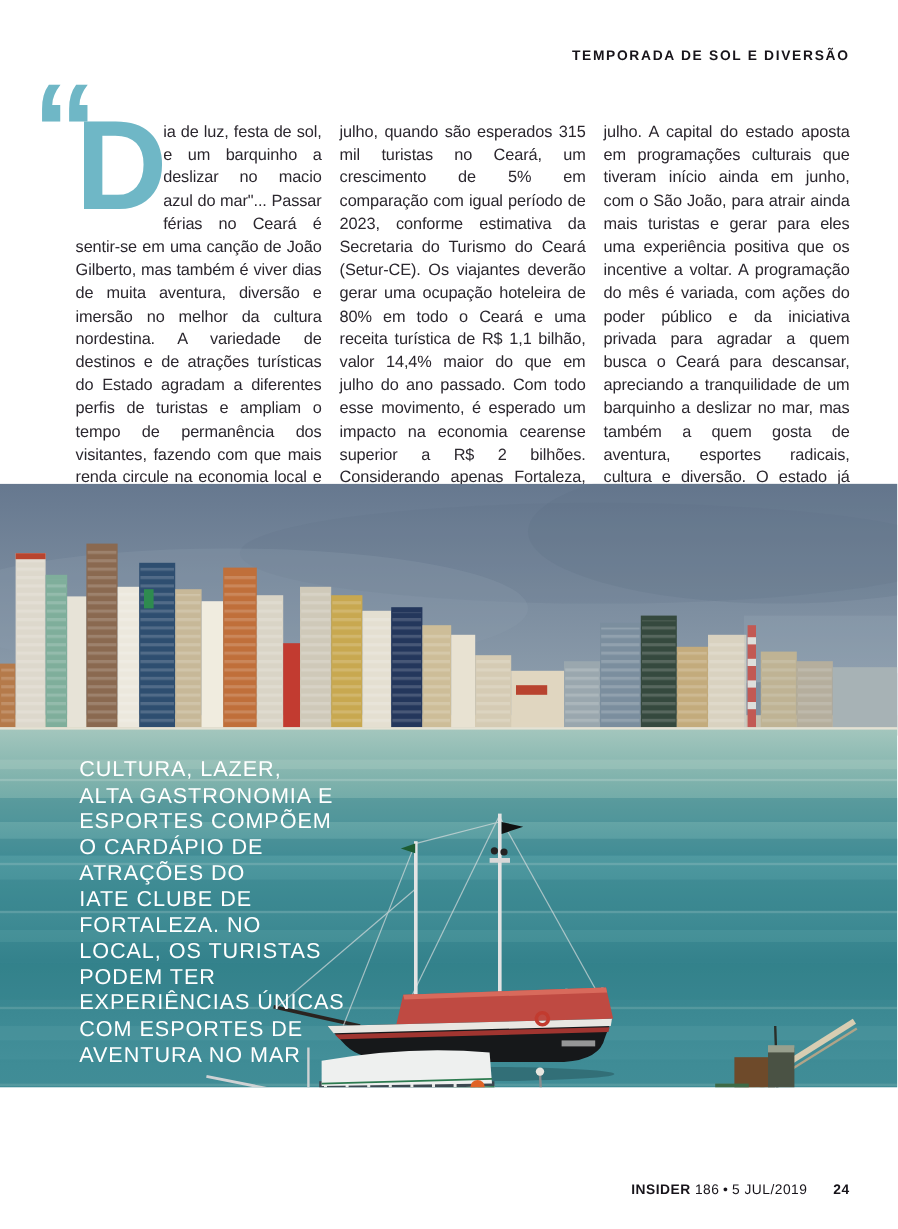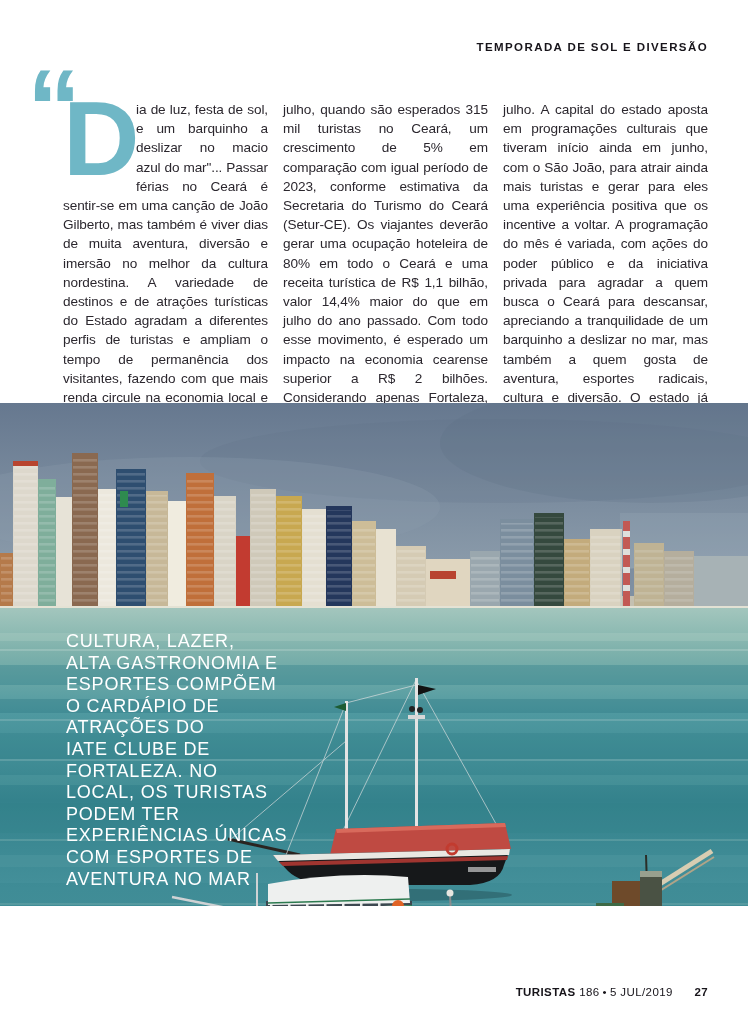--- a/index.html
+++ b/index.html
@@ -292,16 +292,16 @@
 IATE CLUBE DE
 FORTALEZA. NO
 LOCAL, OS TURISTAS
 PODEM TER
 EXPERIÊNCIAS ÚNICAS
 COM ESPORTES DE
 AVENTURA NO MAR</div>
 </div>
 
 <div class="footer">
-  <span class="b">TURISTAS</span>
+  <span class="b">INSIDER</span>
   <span>186</span><span class="sep">•</span><span>5 JUL/2019</span>
-  <span class="pageno">27</span>
+  <span class="pageno">24</span>
 </div>
 
 </body></html>

